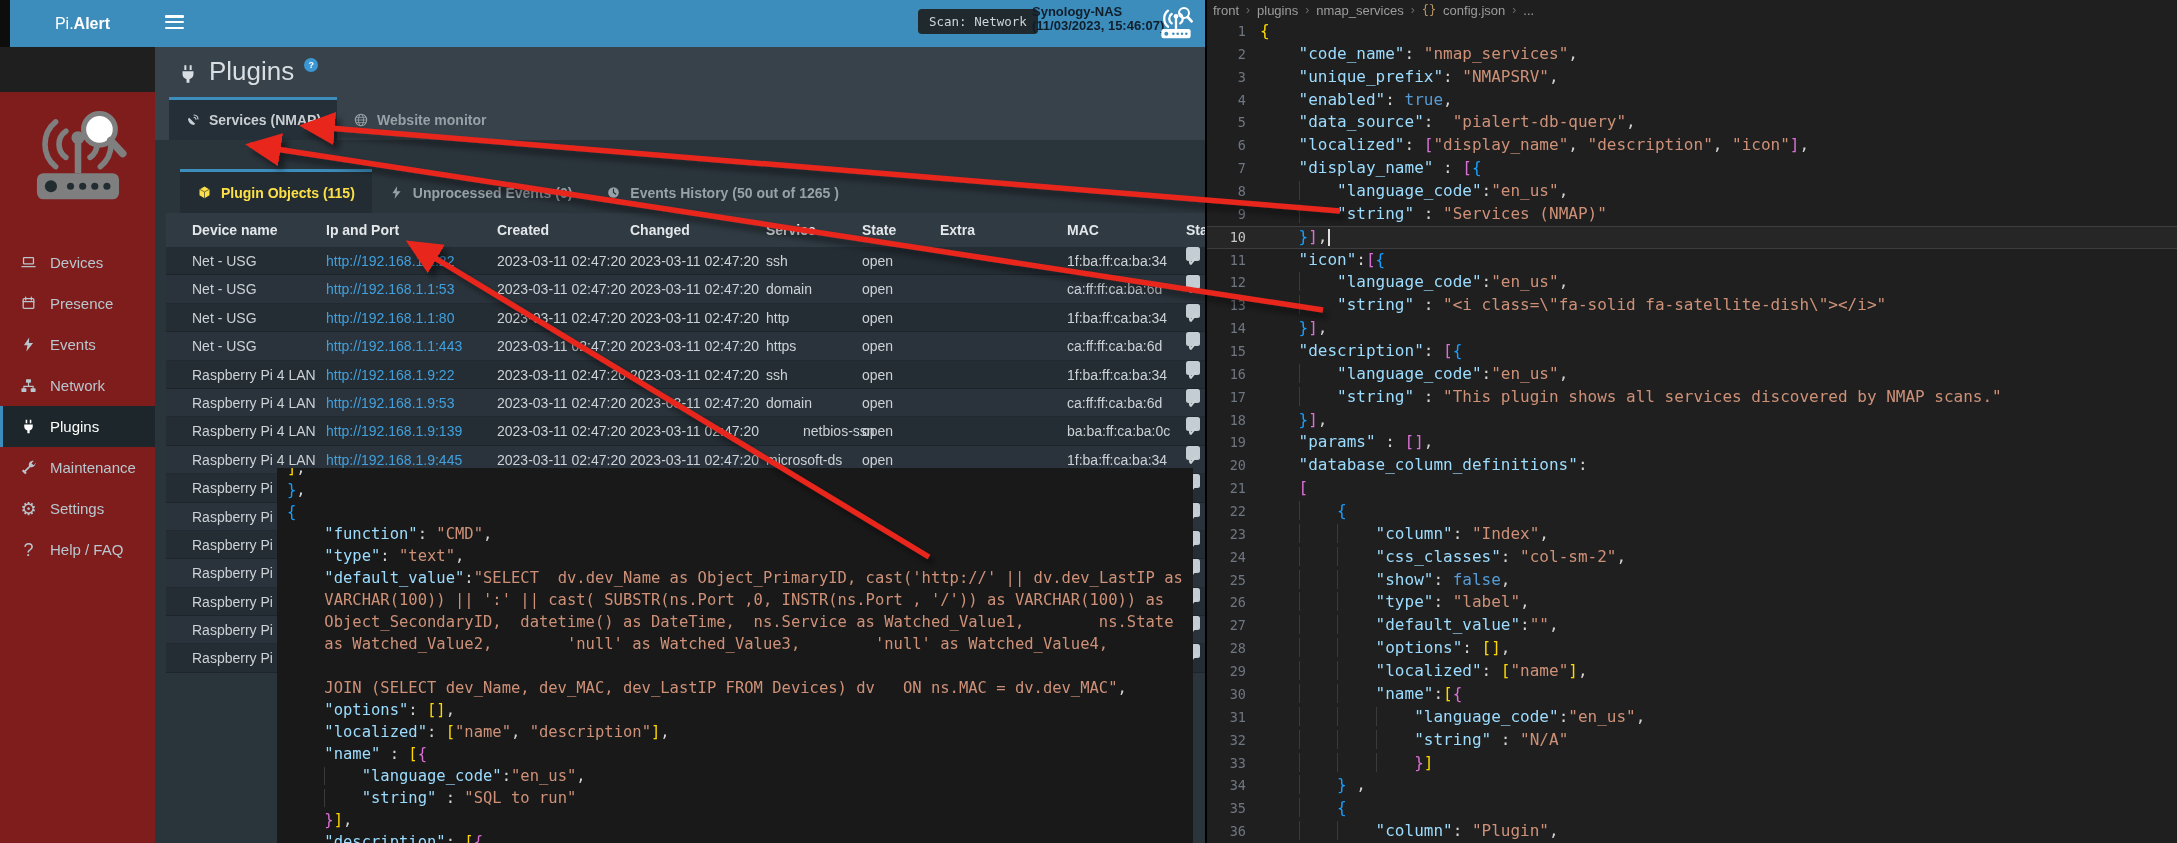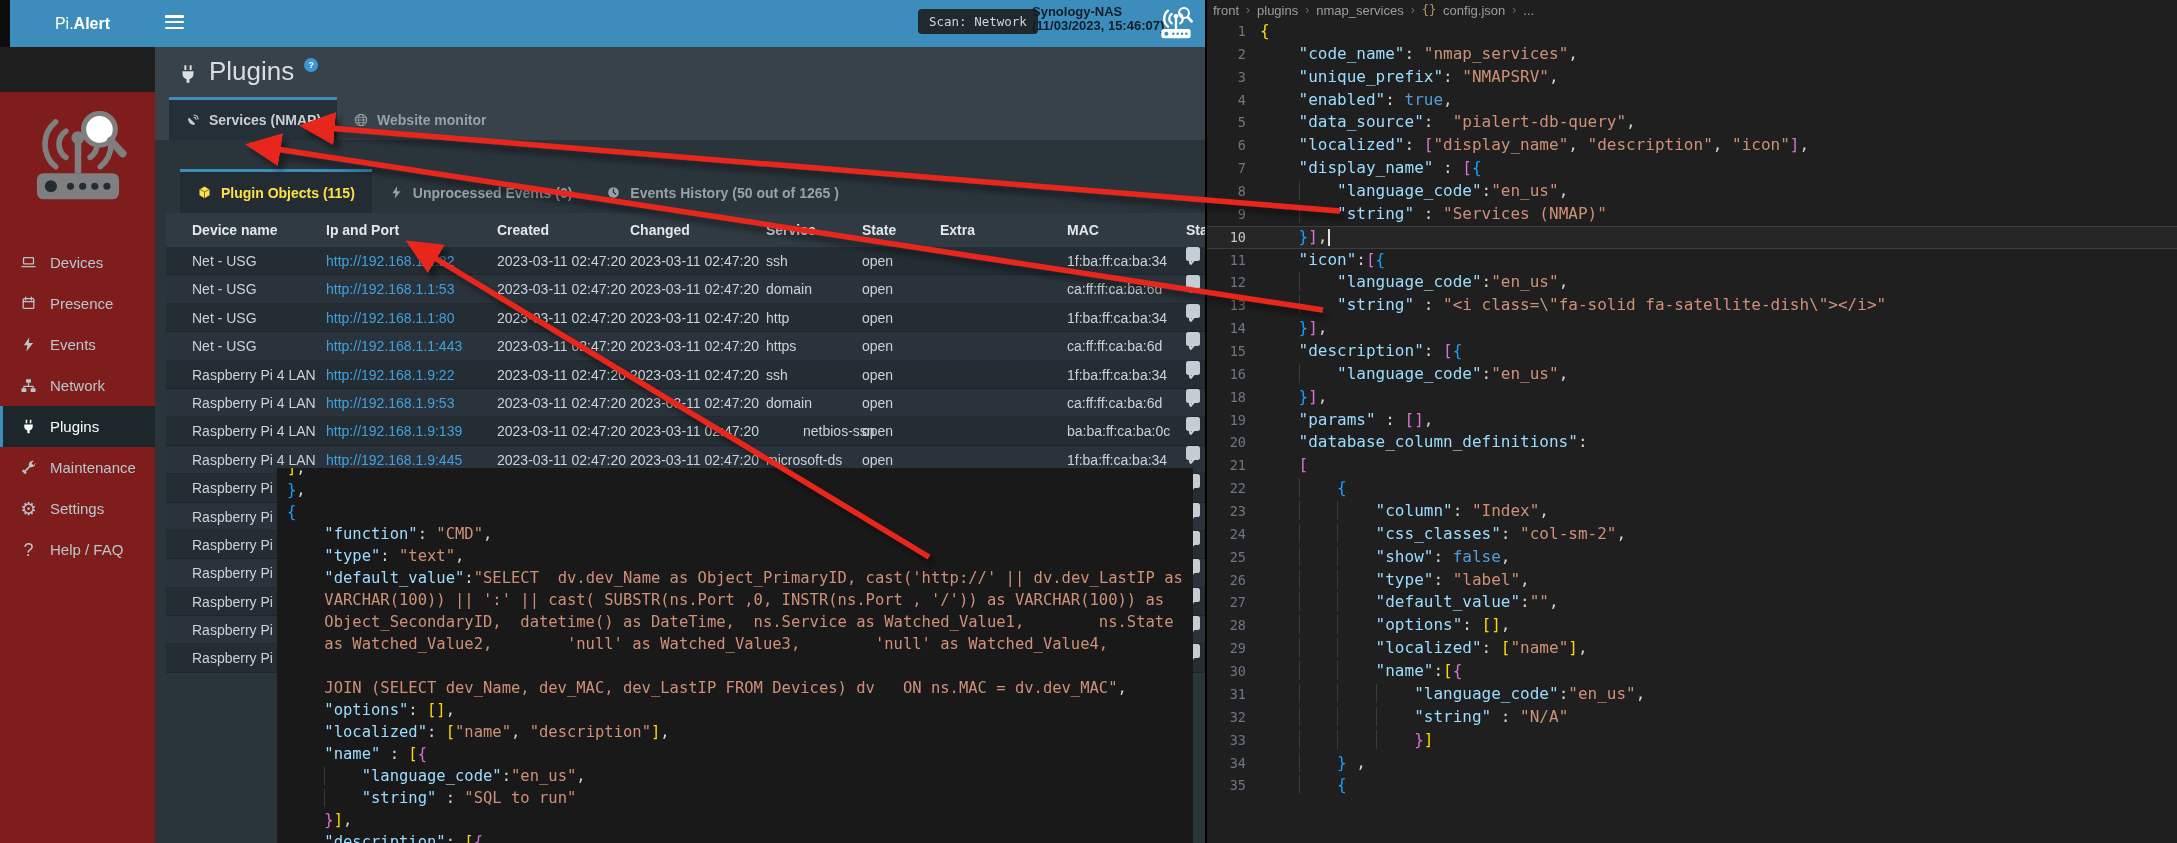--- a/index.html
+++ b/index.html
@@ -479,20 +479,24 @@
         </div>
         <div class="eline">
           <span class="num">15</span>
           <span class="code"><span>    </span><span class="tk-key">"description"</span><span class="tk-pl">: </span><span class="tk-b1">[</span><span class="tk-b2">{</span></span>
         </div>
         <div class="eline">
           <span class="num">16</span>
           <span class="code"><span>    </span><span class="ind">    </span><span class="tk-key">"language_code"</span><span class="tk-pl">:</span><span class="tk-str">"en_us"</span><span class="tk-pl">,</span></span>
         </div>
         <div class="eline">
+          <span class="num">17</span>
+          <span class="code"><span>    </span><span class="ind">    </span><span class="tk-key">"string"</span><span class="tk-pl"> : </span><span class="tk-str">"This plugin shows all services discovered by NMAP scans."</span></span>
+        </div>
+        <div class="eline">
           <span class="num">18</span>
           <span class="code"><span>    </span><span class="tk-b2">}</span><span class="tk-b1">]</span><span class="tk-pl">,</span></span>
         </div>
         <div class="eline">
           <span class="num">19</span>
           <span class="code"><span>    </span><span class="tk-key">"params"</span><span class="tk-pl"> : </span><span class="tk-b1">[</span><span class="tk-b1">]</span><span class="tk-pl">,</span></span>
         </div>
         <div class="eline">
           <span class="num">20</span>
           <span class="code"><span>    </span><span class="tk-key">"database_column_definitions"</span><span class="tk-pl">:</span></span>
@@ -549,20 +553,24 @@
           <span class="num">33</span>
           <span class="code"><span>    </span><span class="ind">    </span><span class="ind">    </span><span class="ind">    </span><span class="tk-b1">}</span><span class="tk-b0">]</span></span>
         </div>
         <div class="eline">
           <span class="num">34</span>
           <span class="code"><span>    </span><span class="ind">    </span><span class="tk-b2">}</span><span class="tk-pl"> ,</span></span>
         </div>
         <div class="eline">
           <span class="num">35</span>
           <span class="code"><span>    </span><span class="ind">    </span><span class="tk-b2">{</span></span>
+        </div>
+        <div class="eline">
+          <span class="num">36</span>
+          <span class="code"><span>    </span><span class="ind">    </span><span class="ind">    </span><span class="tk-key">"column"</span><span class="tk-pl">: </span><span class="tk-str">"Plugin"</span><span class="tk-pl">,</span></span>
         </div>
       </div>
   </div>
 
   <svg id="arrows" viewBox="0 0 2177 843">
     <defs>
       <filter id="ashadow" x="-30%" y="-30%" width="160%" height="160%">
         <feDropShadow dx="5" dy="6" stdDeviation="3" flood-color="#000000" flood-opacity="0.45"></feDropShadow>
       </filter>
       <marker id="ahead" markerWidth="7.5" markerHeight="6.5" refX="5.6" refY="3" orient="auto">

